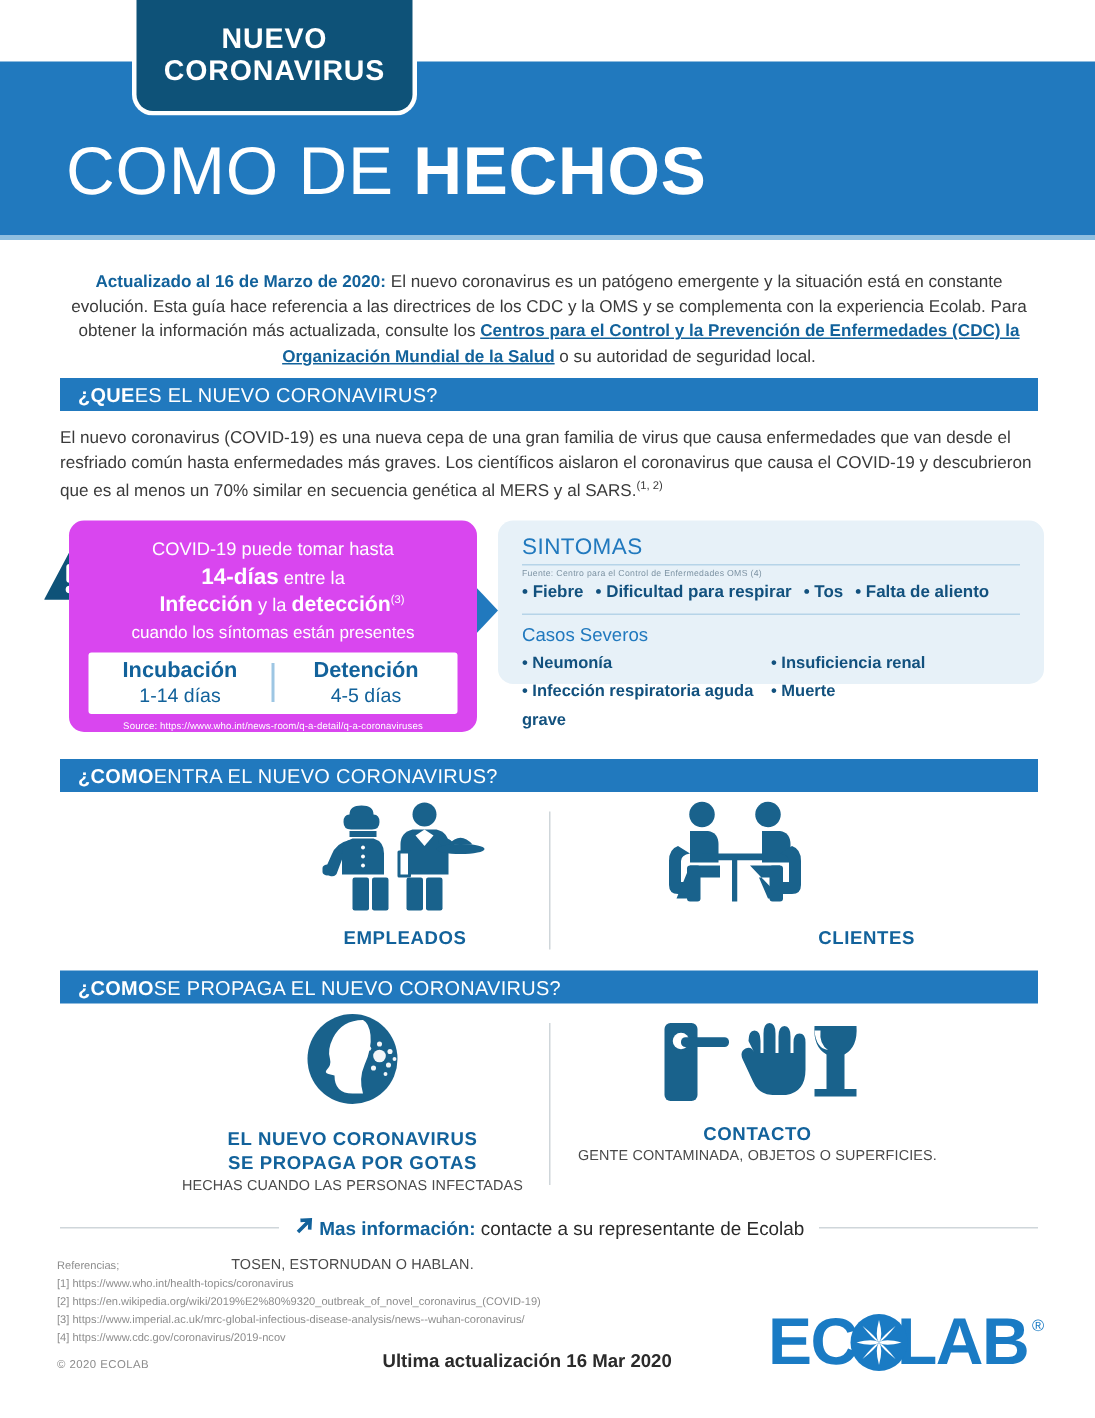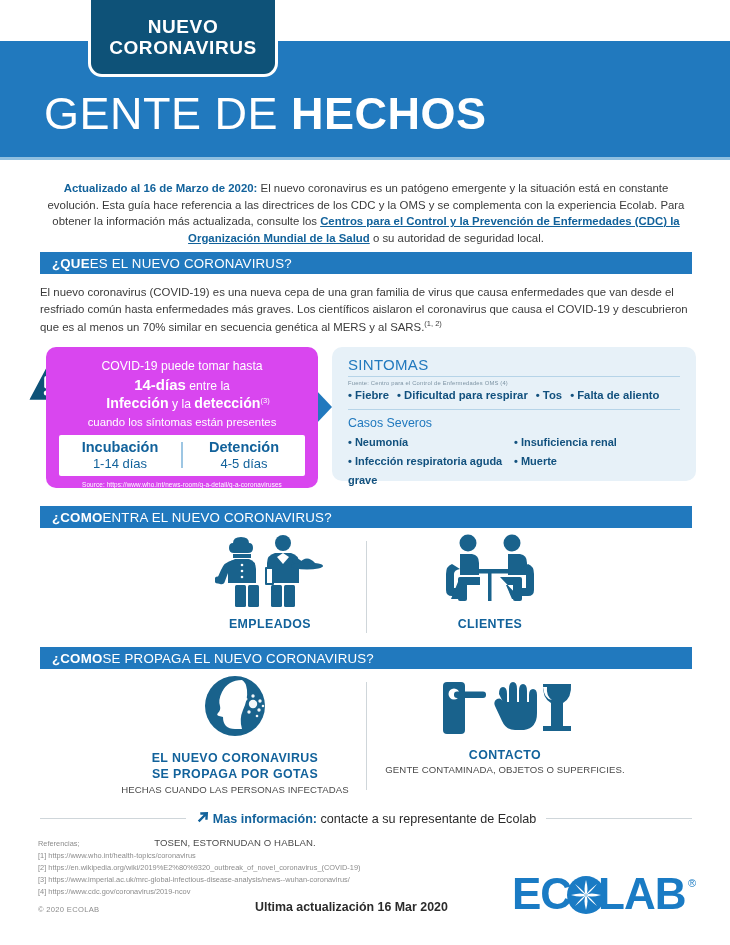--- a/index.html
+++ b/index.html
@@ -87,21 +87,21 @@
     display:flex;color:#12629b;padding:4px 0 5px 0;
   }
   .co-col{flex:1;}
   .co-col .h{font-weight:bold;font-size:14.5px;}
   .co-col .v{font-size:13px;margin-top:1px;}
   .co-div{width:2px;background:#9dc6e3;margin:3px 0;}
   .co-src{font-size:6.4px;margin-top:5px;letter-spacing:.1px;}
 
   
   .sympt{
-    position:absolute;left:332px;top:347px;width:364px;height:134px;
+    position:absolute;left:332px;top:347px;width:364px;height:109px;
     background:#e7f1f8;border-radius:10px;box-sizing:border-box;padding:9px 16px;
   }
   .sympt h3{margin:0;font-size:15px;font-weight:normal;color:#2179be;letter-spacing:.3px;}
   .sympt .rule{height:1px;background:#b6d4e8;margin:3px 0 3px 0;}
   .sympt .src{font-size:5.8px;color:#7d93a3;letter-spacing:.2px;}
   .sympt .row1{font-size:11.3px;color:#12517e;font-weight:bold;margin-top:3px;}
   .sympt .row1 span{margin-right:8px;}
   .sympt .rule2{height:1px;background:#b6d4e8;margin:8px 0 6px 0;}
   .sympt .sev{font-size:12.4px;color:#2179be;}
   .sympt .grid{display:flex;flex-wrap:wrap;margin-top:3px;}
@@ -137,21 +137,21 @@
 <body>
 
 <div class="header-band"></div>
 <div class="header-band-underline"></div>
 
 <div class="badge">
   <span class="l1">NUEVO</span>
   <span class="l2">CORONAVIRUS</span>
 </div>
 
-<div class="hoja"><span>GENTE DE </span><span class="b">HECHOS</span></div>
+<div class="hoja"><span>COMO DE </span><span class="b">HECHOS</span></div>
 
 <div class="intro"><span class="date">Actualizado al 16 de Marzo de 2020:</span><span> El nuevo coronavirus es un patógeno emergente y la situación está en constante evolución. Esta guía hace referencia a las directrices de los CDC y la OMS y se complementa con la experiencia Ecolab. Para obtener la información más actualizada, consulte los </span><a class="lnk" href="#">Centros para el Control y la Prevención de Enfermedades (CDC) la Organización Mundial de la Salud</a><span> o su autoridad de seguridad local.</span></div>
 
 <div class="secbar" id="sec1">
   <span class="st">¿QUE</span>
     <span> ES EL NUEVO CORONAVIRUS?</span>
 </div>
 
 <div class="para" id="para1"><span>El nuevo coronavirus (COVID-19) es una nueva cepa de una gran familia de virus que causa enfermedades que van desde el resfriado común hasta enfermedades más graves. Los científicos aislaron el coronavirus que causa el COVID-19 y descubrieron que es al menos un 70% similar en secuencia genética al MERS y al SARS.</span><span class="sup">(1, 2)</span></div>
 
@@ -258,21 +258,21 @@
           <path d="M78 21 h12 q7 1 7 9 v12 h-19 z"></path>
           <path d="M98 31 q6 2 6 10 v16 q0 6-6 6 h-10 v-8 h8 v-14 q0-4-6-5 z"></path>
           <path d="M70 44 h20 v8 h-14 l6 14 h9 z" transform="translate(0,0)"></path>
           <rect x="83" y="44" width="9" height="24" rx="2"></rect>
 
           <rect x="38" y="36" width="44" height="4.5"></rect>
           <rect x="58" y="38" width="3.5" height="30"></rect>
         </g>
       </svg>
     </div>
-    <div class="cap-b" style="margin-top:4px;">CLIENTES</div>
+    <div class="cap-b" style="margin-top:4px;text-align:right;">CLIENTES</div>
   </div>
 </div>
 
 <div class="secbar" id="sec3">
   <span class="st">¿COMO</span>
     <span> SE PROPAGA EL NUEVO CORONAVIRUS?</span>
 </div>
 
 <div class="iconrow" id="row2">
   <div class="vdiv" style="left:326px;height:108px;"></div>

